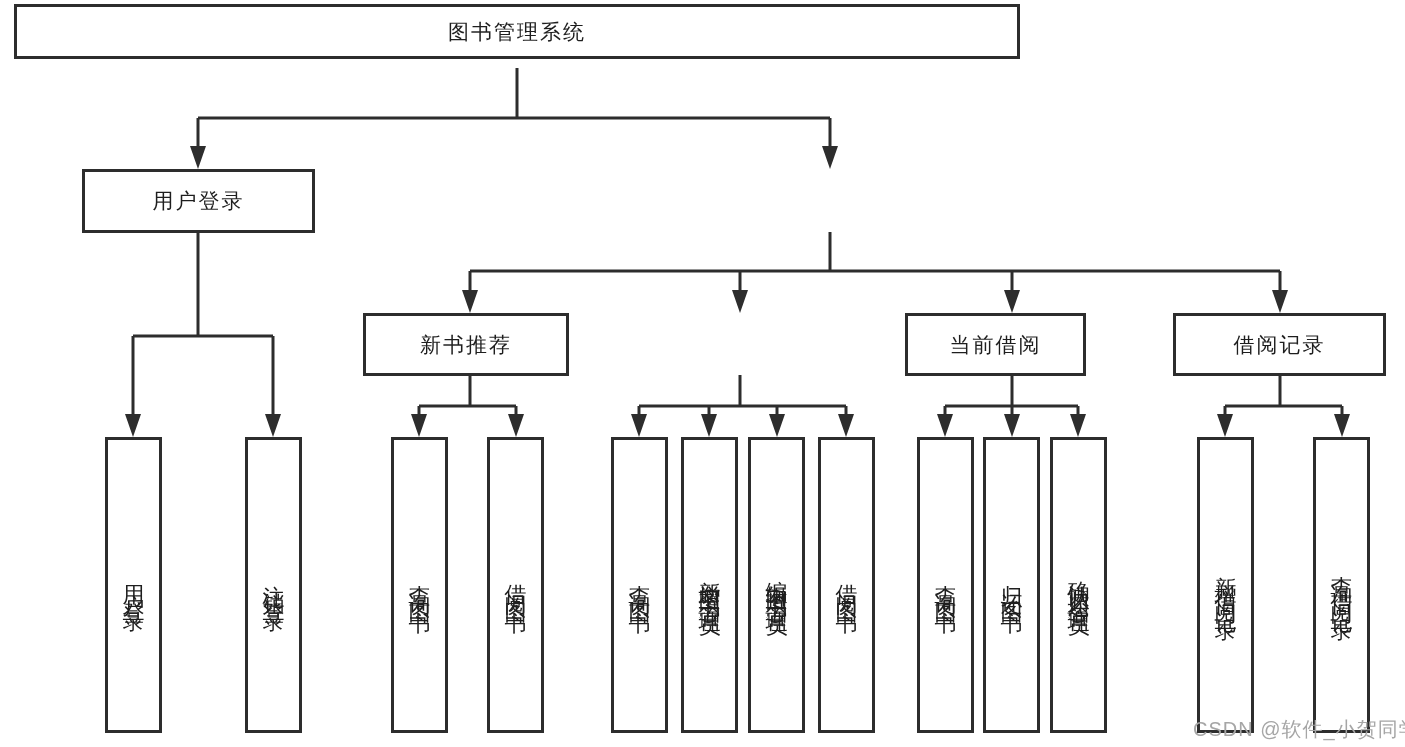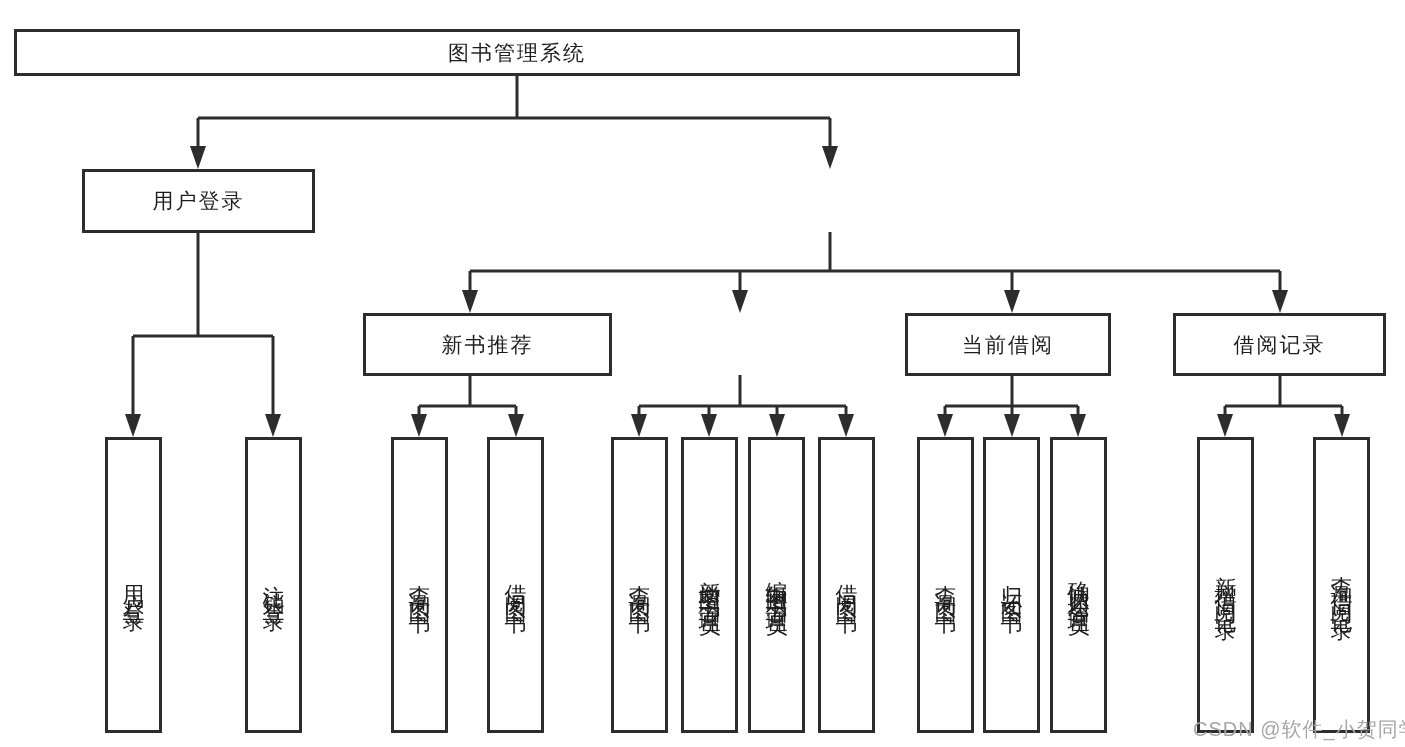--- a/index.html
+++ b/index.html
@@ -16,26 +16,26 @@
     position:absolute; box-sizing:border-box; background:#ffffff;
     border:3px solid #2d2d2d; display:flex; align-items:center; justify-content:center;
     top:437px; height:296px; width:57px; z-index:2;
   }
   .vtext {
     writing-mode:vertical-rl; text-orientation:mixed;
     font-size:22px; color:#1e1e1e; letter-spacing:9px; line-height:1;
   }
   .vtext.tight { letter-spacing:5px; }
   
-  #n-root      { left:14px;  top:29px;  width:1006px; height:47px; }
+  #n-root      { left:14px;  top:4px;  width:1006px; height:55px; }
   #n-l2-user   { left:82px;  top:169px; width:233px;  height:64px; }
   #n-l2-book   { left:712px; top:169px; width:235px;  height:64px; }
-  #n-l3-new    { left:363px; top:313px; width:249px;  height:63px; }
+  #n-l3-new    { left:363px; top:313px; width:206px;  height:63px; }
   #n-l3-borrow { left:633px; top:313px; width:215px;  height:63px; }
-  #n-l3-cur    { left:905px; top:313px; width:206px;  height:63px;justify-content:center; }
+  #n-l3-cur    { left:905px; top:313px; width:181px;  height:63px;justify-content:center; }
   #n-l3-rec    { left:1173px;top:313px; width:213px;  height:63px; }
   
   #n-a1 { left:105px; }  #n-a2 { left:245px; }
   #n-b1 { left:391px; }  #n-b2 { left:487px; }
   #n-c1 { left:611px; }  #n-c2 { left:681px; }  #n-c3 { left:748px; }  #n-c4 { left:818px; }
   #n-d1 { left:917px; }  #n-d2 { left:983px; }  #n-d3 { left:1050px; }
   #n-e1 { left:1197px; } #n-e2 { left:1313px; }
   .watermark {
     position:absolute; left:1193px; top:716px; z-index:5;
     font-size:20px; color:#a6a6a6; letter-spacing:1px; white-space:nowrap;

